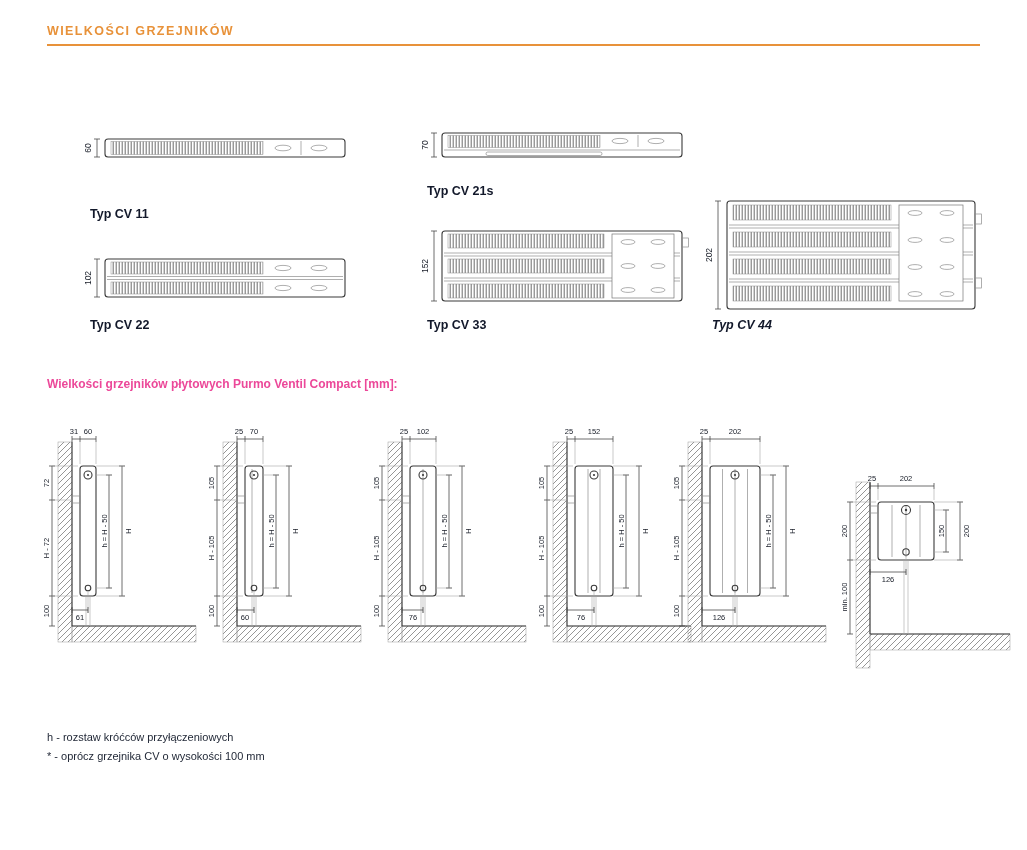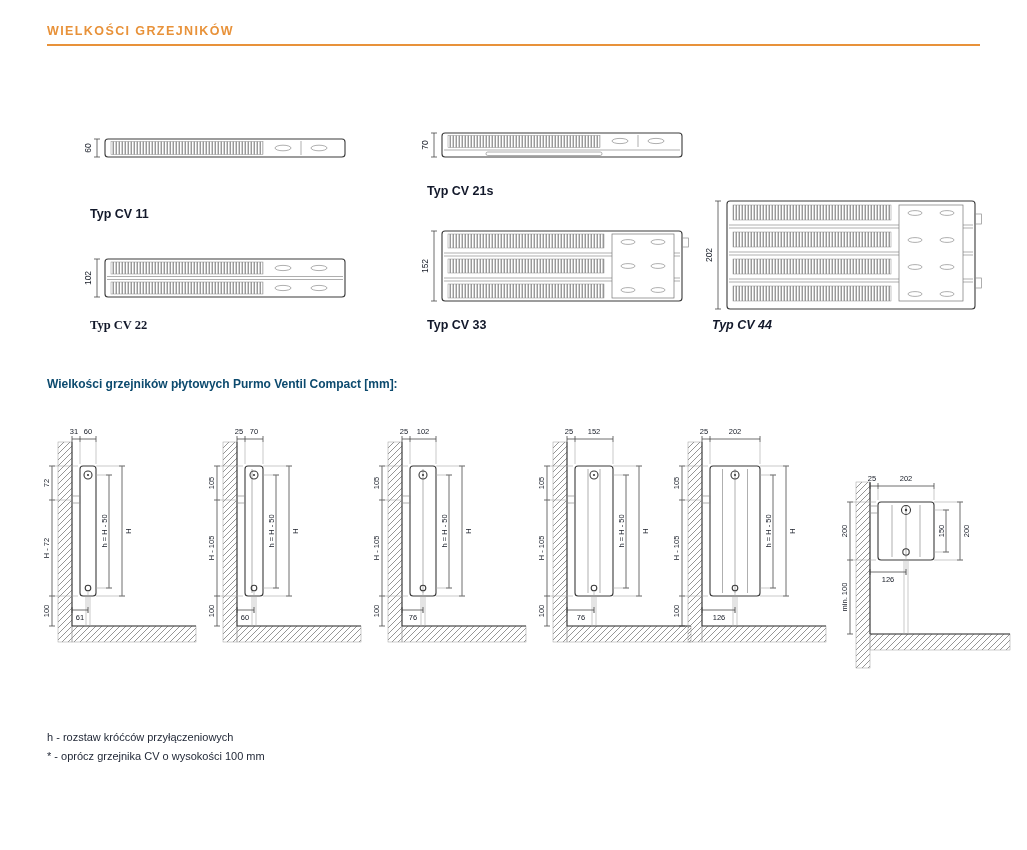--- a/index.html
+++ b/index.html
@@ -3,21 +3,21 @@
 <meta charset="utf-8">
 <style>
   * { margin:0; padding:0; box-sizing:border-box; }
   html,body { background:#ffffff; }
   body { width:1027px; height:850px; font-family:"Liberation Sans", sans-serif; }
   .page { position:relative; width:1027px; height:850px; background:#fff; overflow:hidden; }
   .abs { position:absolute; }
   .page-title { color:#e8923a; font-size:12.5px; font-weight:600; letter-spacing:1.4px; }
   .rule { border-top:2px solid #e8923a; width:933px; height:0; }
   .type-label { font-size:12.5px; font-weight:700; color:#12182a; }
-  .section-title { font-size:12px; font-weight:700; color:#0c4a6e; }
+  .section-title { font-size:12px; font-weight:700; color:#ec4899; }
   .legend { font-size:11px; color:#1d2433; line-height:18.5px; }
   svg text { font-family:"Liberation Sans", sans-serif; fill:#161b26; }
   .ln    { stroke:#3b3b3b; stroke-width:1.1; fill:none; }
   .thin  { stroke:#8c8c8c; stroke-width:0.7; fill:none; }
   .dimln { stroke:#4a4a4a; stroke-width:0.8; fill:none; }
   .ext   { stroke:#a5a5a5; stroke-width:0.6; fill:none; }
   .body  { fill:#ffffff; stroke:#3b3b3b; stroke-width:1.1; }
   .hatchrect { fill:url(#hatch); stroke:#9a9a9a; stroke-width:0.5; }
   .finrect   { fill:url(#fins);  stroke:#8c8c8c; stroke-width:0.5; }
   text.dimv { font-size:7.5px; text-anchor:middle; }
@@ -84,21 +84,21 @@
     <rect class="body" x="20" y="9" width="240" height="38" rx="3"></rect>
     <rect class="finrect" x="26" y="12" width="152" height="12"></rect>
     <rect class="finrect" x="26" y="32" width="152" height="12"></rect>
     <line class="thin" x1="22" y1="26.5" x2="258" y2="26.5"></line>
     <line class="thin" x1="22" y1="29.5" x2="258" y2="29.5"></line>
     <ellipse class="thin" cx="198" cy="18" rx="8" ry="2.6"></ellipse>
     <ellipse class="thin" cx="234" cy="18" rx="8" ry="2.6"></ellipse>
     <ellipse class="thin" cx="198" cy="38" rx="8" ry="2.6"></ellipse>
     <ellipse class="thin" cx="234" cy="38" rx="8" ry="2.6"></ellipse>
   </svg>
-  <div class="abs type-label" style="left:90px; top:318px;font-family:Liberation Serif, serif;">Typ CV 22</div>
+  <div class="abs type-label" style="left:90px; top:318px;">Typ CV 22</div>
 
   <svg class="abs" style="left:422px; top:222px;" width="270" height="92" viewBox="0 0 270 92">
     <g>
       <line class="dimln" x1="12" y1="9" x2="12" y2="79"></line>
       <line class="dimln" x1="9" y1="9" x2="15" y2="9"></line>
       <line class="dimln" x1="9" y1="79" x2="15" y2="79"></line>
       <text class="dimbig" x="6" y="44" transform="rotate(-90 6 44)">152</text>
     </g>
     <rect class="body" x="20" y="9" width="240" height="70" rx="3"></rect>
     <rect class="finrect" x="26" y="12" width="156" height="14"></rect>

